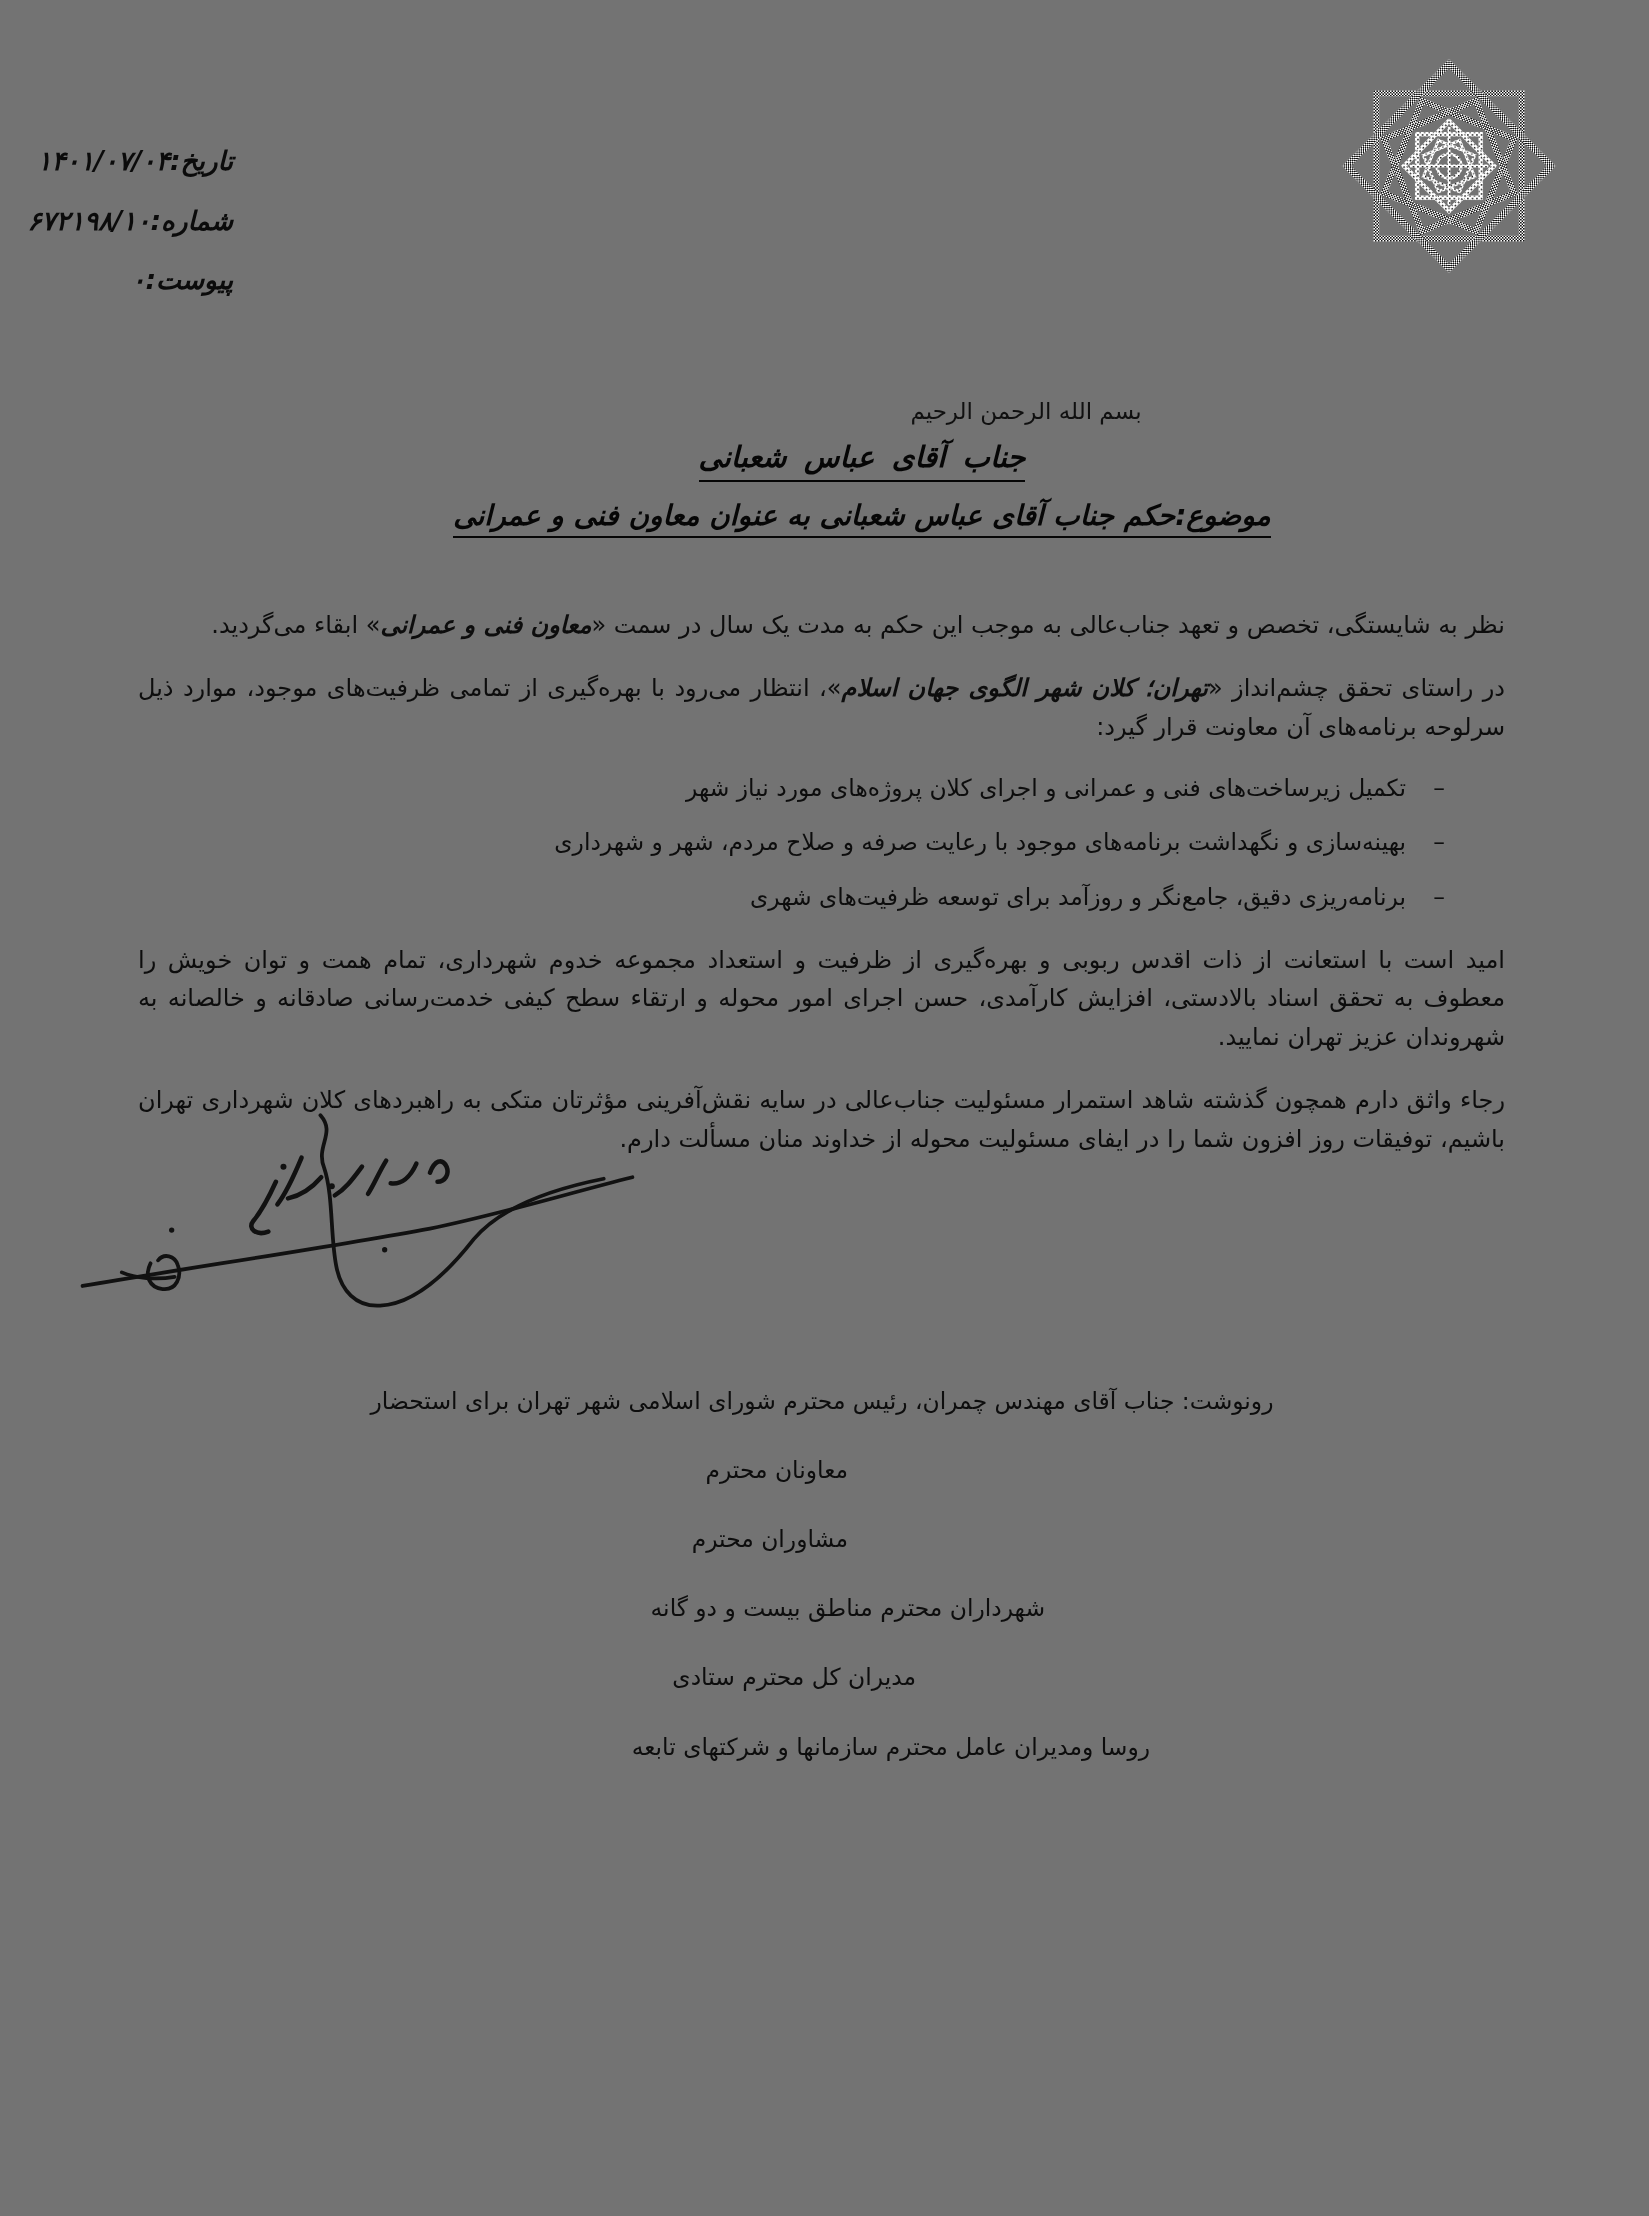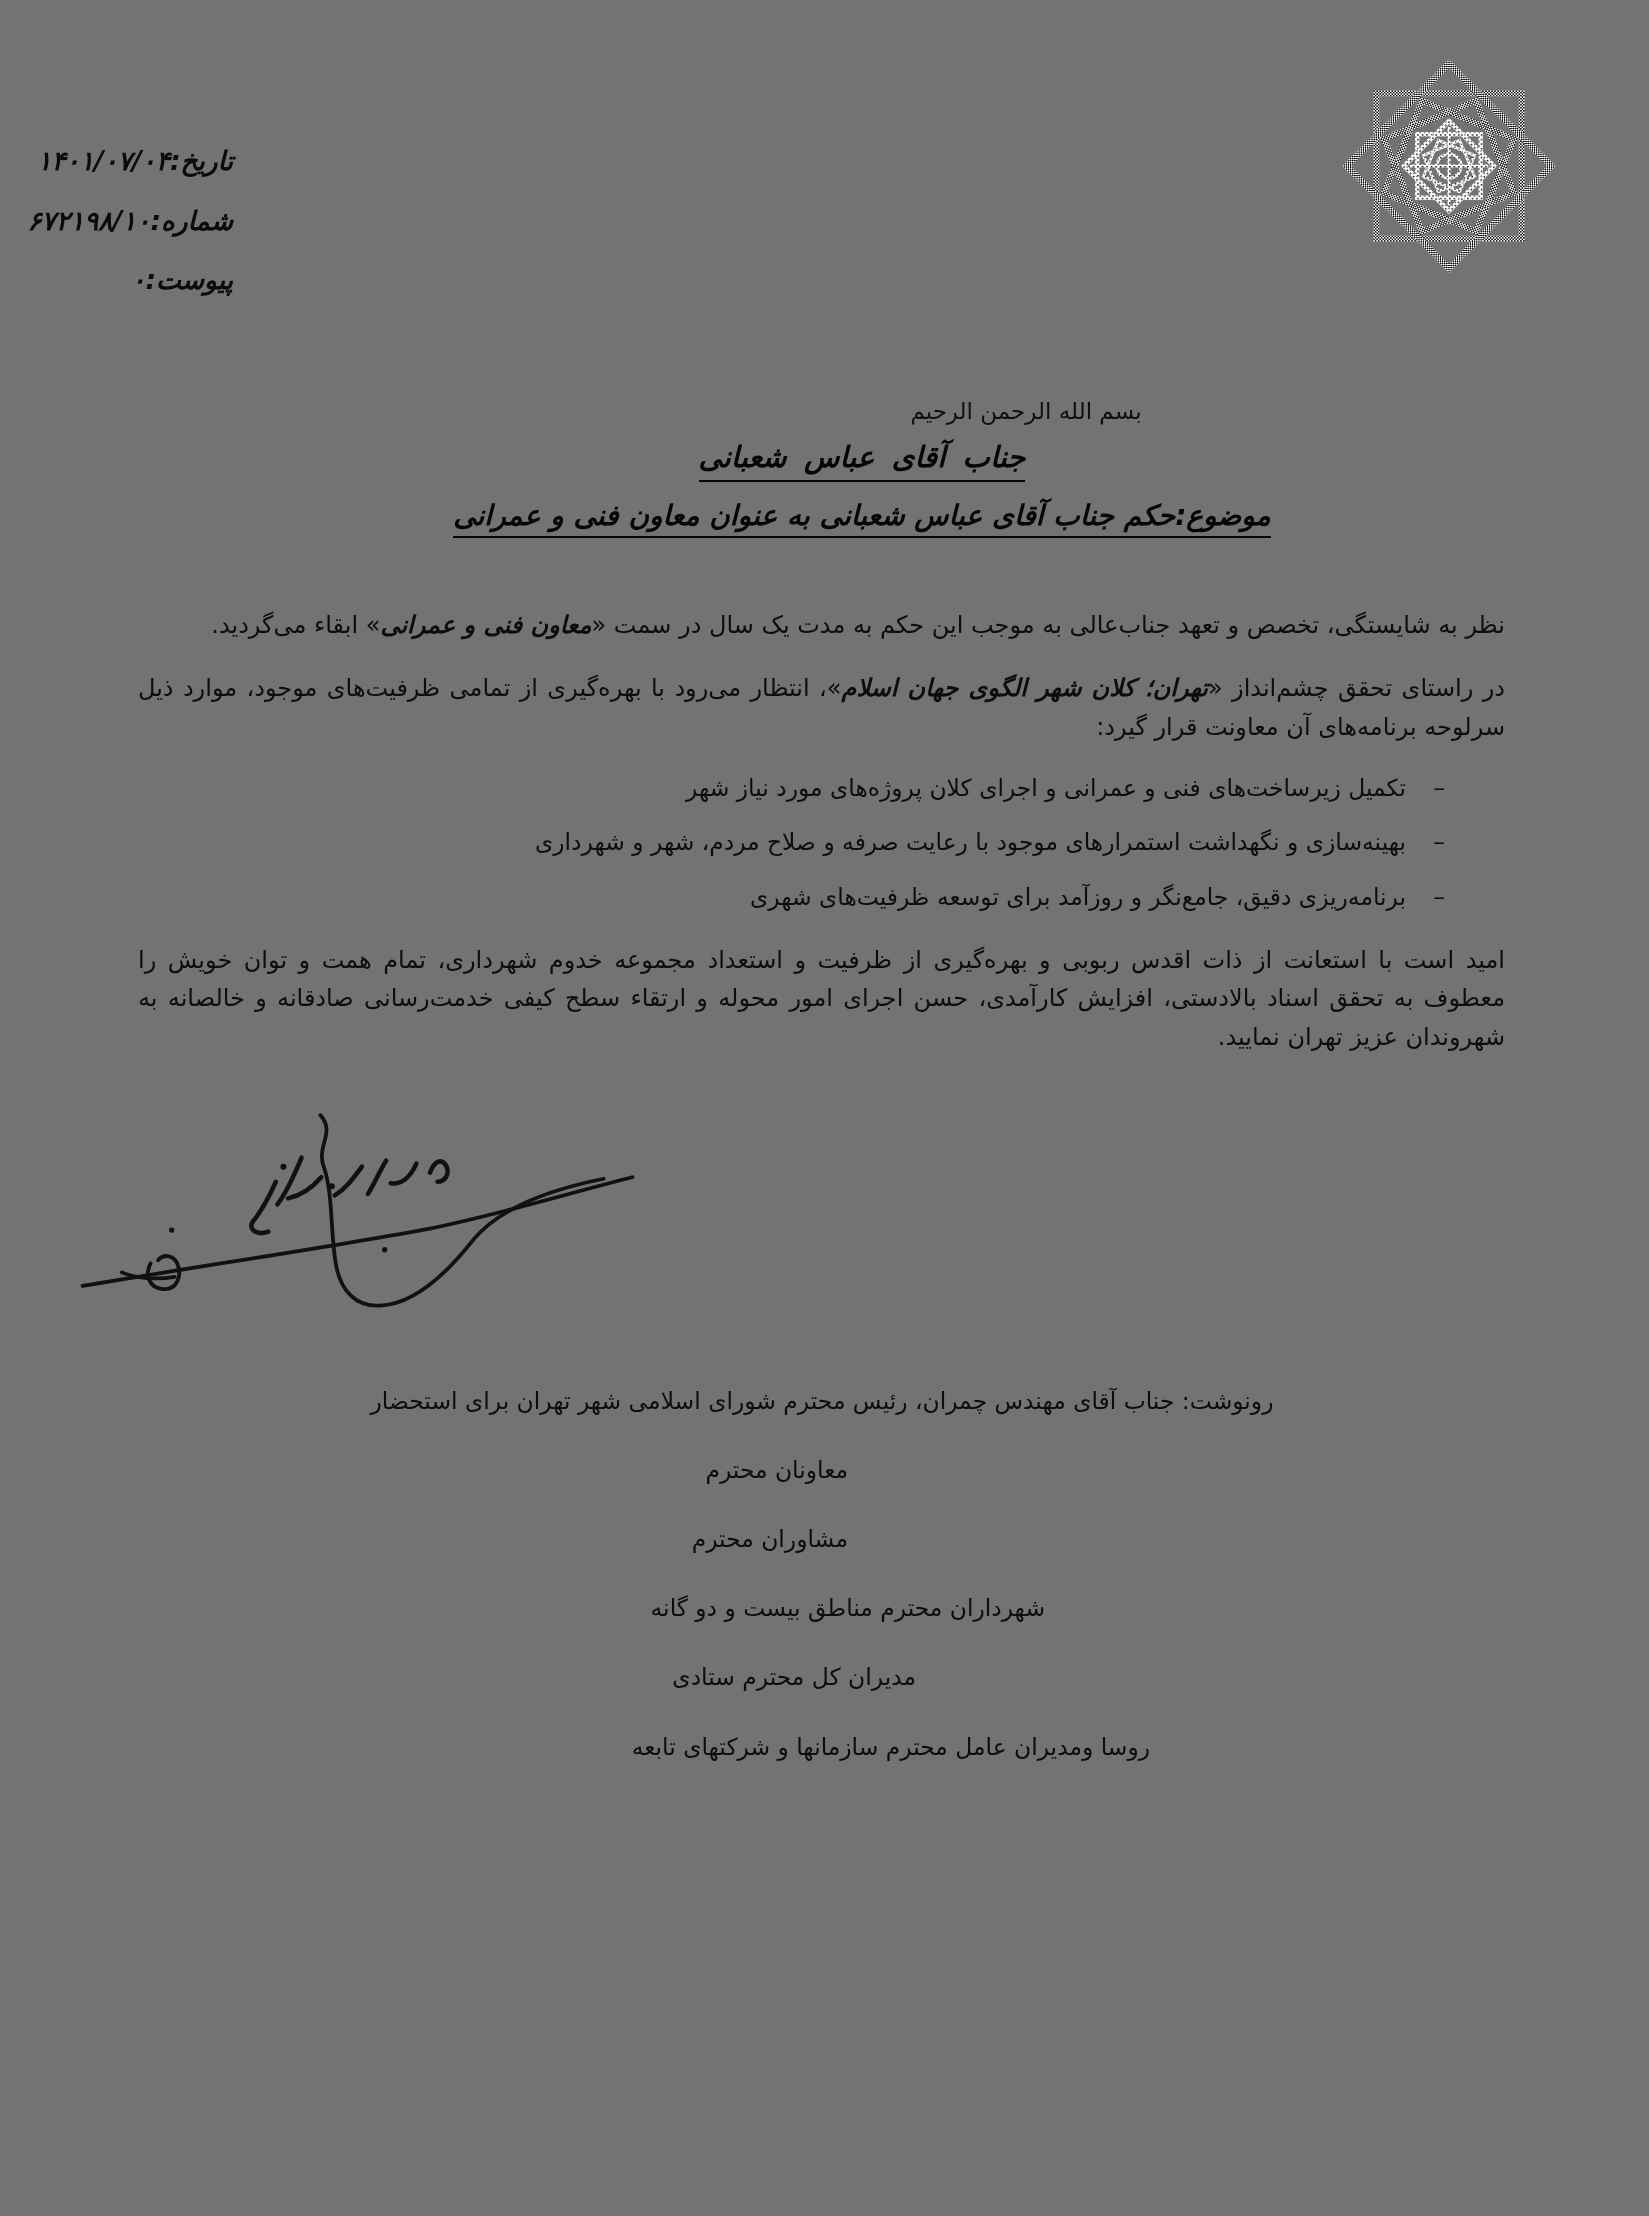--- a/index.html
+++ b/index.html
@@ -231,25 +231,26 @@
   <div class="subject">
     <span class="u">موضوع:حکم جناب آقای عباس شعبانی به عنوان معاون فنی و عمرانی</span>
   </div>
 
   <div class="body-block">
     <p class="para">نظر به شایستگی، تخصص و تعهد جناب‌عالی به موجب این حکم به مدت یک سال در سمت «<b>معاون فنی و عمرانی</b>» ابقاء می‌گردید.</p>
     <p class="para para-tight">در راستای تحقق چشم‌انداز «<b>تهران؛ کلان شهر الگوی جهان اسلام</b>»، انتظار می‌رود با بهره‌گیری از تمامی ظرفیت‌های موجود، موارد ذیل سرلوحه برنامه‌های آن معاونت قرار گیرد:</p>
 
     <ul class="list">
       <li>تکمیل زیرساخت‌های فنی و عمرانی و اجرای کلان پروژه‌های مورد نیاز شهر</li>
-      <li>بهینه‌سازی و نگهداشت استمرار‌های موجود با رعایت صرفه و صلاح مردم، شهر و شهرداری</li>
+      <li>بهینه‌سازی و نگهداشت برنامه‌های موجود با رعایت صرفه و صلاح مردم، شهر و شهرداری</li>
       <li>برنامه‌ریزی دقیق، جامع‌نگر و روزآمد برای توسعه ظرفیت‌های شهری</li>
     </ul>
 
     <p class="para">امید است با استعانت از ذات اقدس ربوبی و بهره‌گیری از ظرفیت و استعداد مجموعه خدوم شهرداری، تمام همت و توان خویش را معطوف به تحقق اسناد بالادستی، افزایش کارآمدی، حسن اجرای امور محوله و ارتقاء سطح کیفی خدمت‌رسانی صادقانه و خالصانه به شهروندان عزیز تهران نمایید.</p>
+    <p class="para">رجاء واثق دارم همچون گذشته شاهد استمرار مسئولیت جناب‌عالی در سایه نقش‌آفرینی مؤثرتان متکی به راهبردهای کلان شهرداری تهران باشیم، توفیقات روز افزون شما را در ایفای مسئولیت محوله از خداوند منان مسألت دارم.</p>
   </div>
 
   <div class="signature-area">
     <svg viewBox="0 0 760 340" xmlns="http://www.w3.org/2000/svg" aria-hidden="true">
       <g fill="none" stroke="#111111" stroke-linecap="round" stroke-linejoin="round">
 
         <path d="M 10 262 C 150 238 330 212 470 186 C 560 168 650 140 738 118" stroke-width="5"></path>
 
         <path d="M 325 36 C 346 60 318 76 330 106 C 342 142 338 196 346 236
                  C 352 268 372 290 404 288 C 448 286 492 246 528 200

